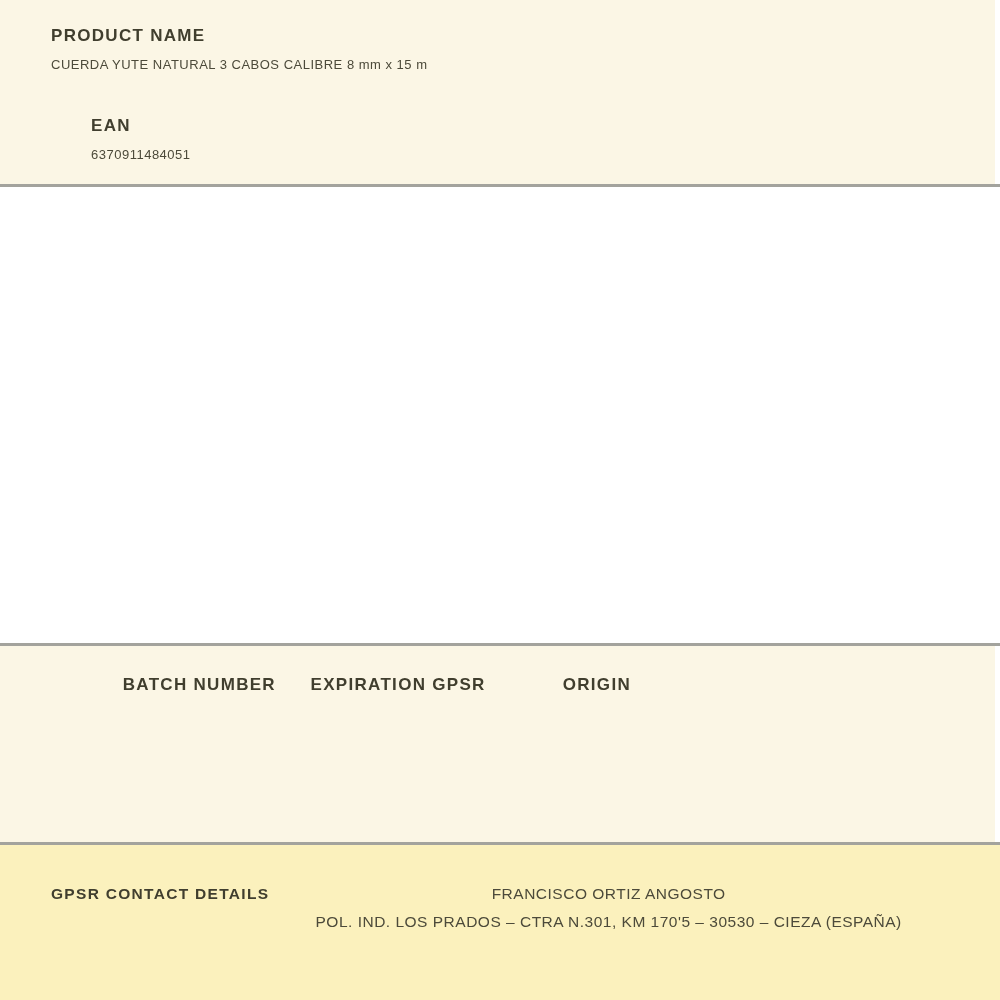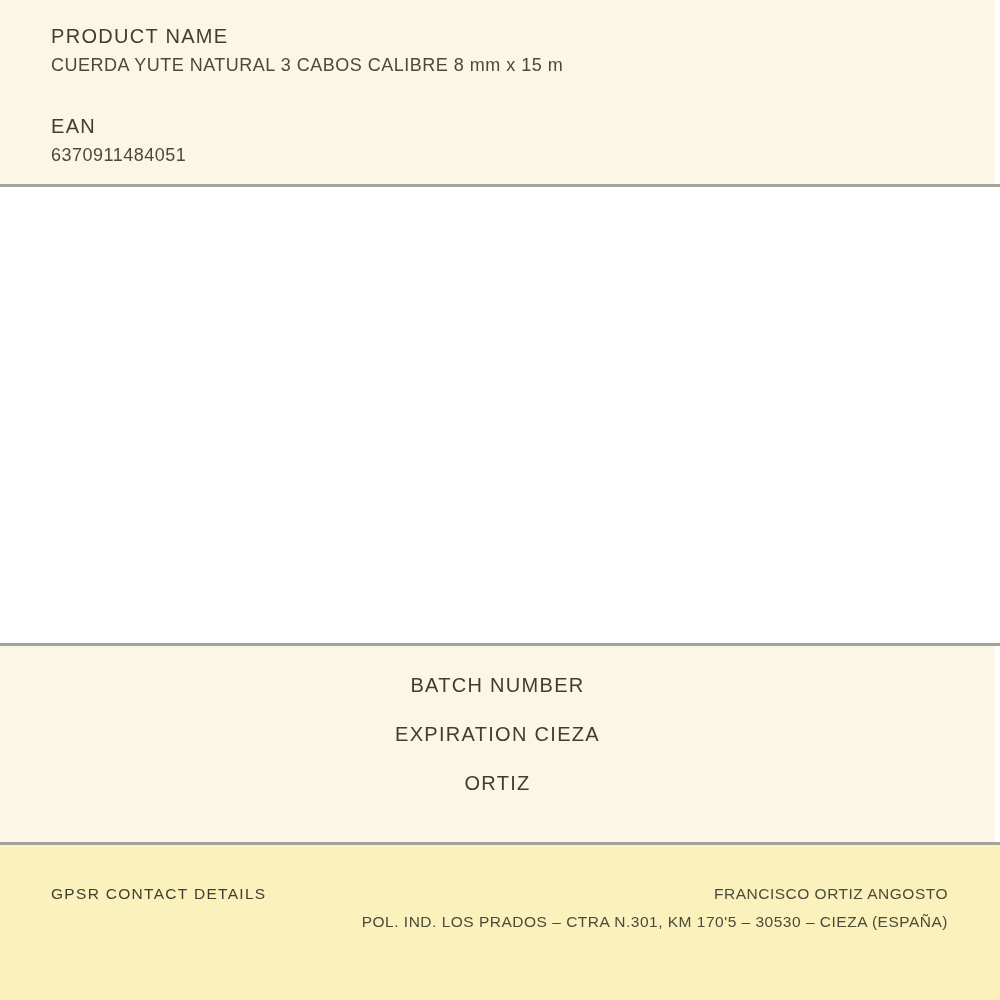--- a/index.html
+++ b/index.html
@@ -34,63 +34,65 @@
   }
   .sec-details {
     box-sizing: border-box;
     width: 995px;
     height: 196px;
     background: var(--cream, #fbf6e5);
     padding: 29px 100px 0 100px;
   }
   .details-grid {
     display: grid;
-    grid-template-columns: 1fr;
+    grid-template-columns: 1fr 1fr 1fr 1fr;
+    row-gap: 41px;
   }
   .field .flabel {
-    font-size: 20px;
-    font-weight: normal;
+    font-size: 17px;
+    font-weight: bold;
     letter-spacing: 1.3px;
     line-height: 20px;
     color: var(--label-text, #403e2e);
     margin-bottom: 9px;
   }
   .field .fvalue {
-    font-size: 18px;
+    font-size: 13px;
     letter-spacing: 0.5px;
     line-height: 20px;
     min-height: 20px;
     color: var(--value-text, #4c4a3a);
   }
   .sec-product .field + .field {
     margin-top: 41px;
+    margin-left: 40px;
   }
   .field.centered {
     text-align: center;
   }
   .sec-gpsr {
     box-sizing: border-box;
     width: 1000px;
     height: 155px;
     background: var(--yellow, #fbf1bd);
     padding: 35px 52px 0 51px;
     display: flex;
     align-items: flex-start;
   }
   .gpsr-label {
     font-size: 15.5px;
-    font-weight: normal;
+    font-weight: bold;
     letter-spacing: 1.3px;
     line-height: 28px;
     color: var(--label-text, #403e2e);
     white-space: nowrap;
   }
   .gpsr-contact {
     flex: 1;
-    text-align: right;
+    text-align: center;
     font-size: 15.5px;
     letter-spacing: 0.5px;
     line-height: 28px;
     color: var(--value-text, #4c4a3a);
   }
 </style>
 </head>
 <body>
 
 <div class="page">
@@ -112,25 +114,25 @@
 
   <div class="divider"></div>
 
   <section class="sec-details">
     <div class="details-grid">
       <div class="field centered">
         <div class="flabel">BATCH NUMBER</div>
         <div class="fvalue"></div>
       </div>
       <div class="field centered">
-        <div class="flabel">EXPIRATION CIEZA</div>
+        <div class="flabel">EXPIRATION GPSR</div>
         <div class="fvalue"></div>
       </div>
       <div class="field centered">
-        <div class="flabel">ORTIZ</div>
+        <div class="flabel">ORIGIN</div>
       </div>
     </div>
   </section>
 
   <div class="divider"></div>
 
   <section class="sec-gpsr">
     <div class="gpsr-label">GPSR CONTACT DETAILS</div>
     <div class="gpsr-contact">
       <div>FRANCISCO ORTIZ ANGOSTO</div>

